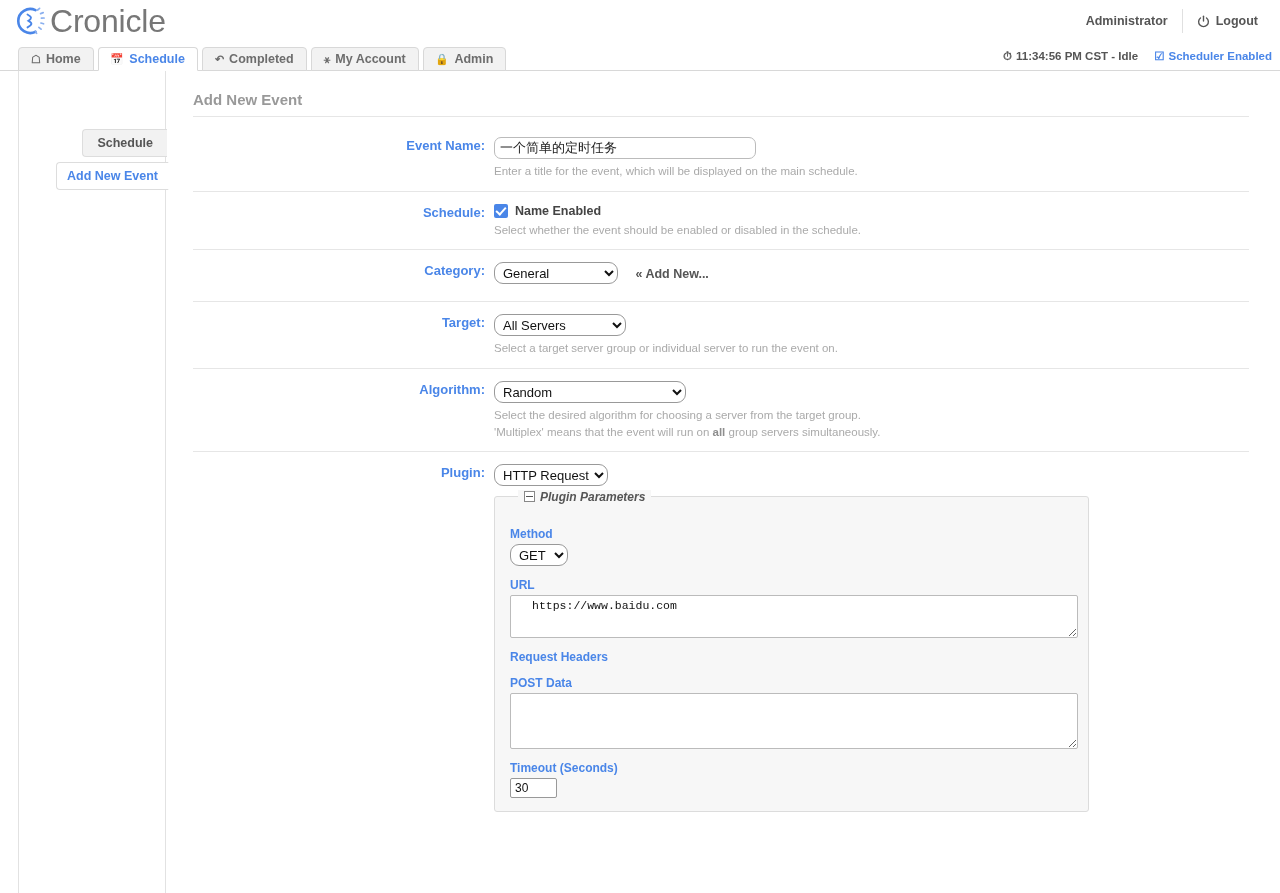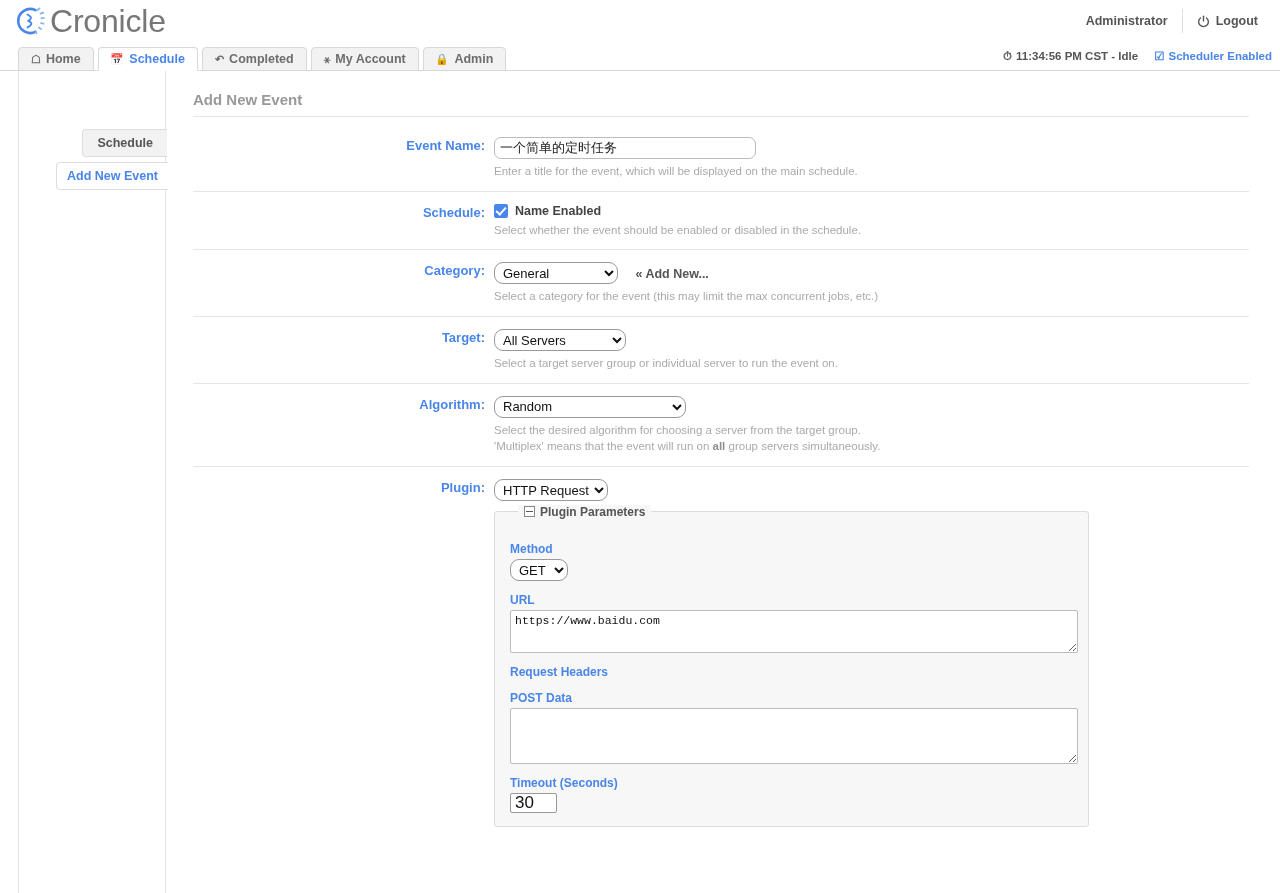--- a/index.html
+++ b/index.html
@@ -263,20 +263,21 @@
     display: inline-flex;
     align-items: center;
     gap: 5px;
     background: #f7f7f7;
     padding: 0 6px;
     font-size: 12px;
     font-weight: bold;
     color: #555;
     margin-bottom: -14px;
     cursor: pointer;
+    font-style: italic;
   }
   .legend-toggle {
     width: 11px; height: 11px;
     border: 1px solid #888;
     display: inline-block;
     position: relative;
     background: #fff;
   }
   .legend-toggle::after {
     content: "";
@@ -295,35 +296,35 @@
   .pp-label.first { margin-top: 2px; }
   textarea.ta {
     display: block;
     width: 568px;
     border: 1px solid #bbb;
     border-radius: 2px;
     background: #fff;
     font-family: "Liberation Mono", monospace;
     font-size: 11.5px;
     color: #111;
-    padding: 2px 4px;
+    padding: 2px 21px;
     resize: vertical;
     outline: none;
     line-height: 1.35;
   }
   .ta-url { height: 43px; }
   .ta-headers { height: 56px; }
   .ta-post { height: 56px; }
   input.timeout {
     width: 47px;
     height: 20px;
     border: 1px solid #999;
     border-radius: 2px;
     font-family: "Liberation Sans", sans-serif;
-    font-size: 17px;
+    font-size: 12px;
     padding: 0 4px;
     color: #111;
     background: #fff;
     outline: none;
   }
 </style>
 </head>
 <body>
 
 <div class="header">
@@ -435,21 +436,20 @@
         </div>
       </div>
 
       <div class="form-row">
         <div class="fr-label">Category:</div>
         <div class="fr-field">
           <select class="sel sel-category">
             <option>General</option>
           </select>
           <a class="addnew-link">« Add New...</a>
-          <div class="fr-caption">Select a category for the event (this may limit the max concurrent jobs, etc.)</div>
         </div>
       </div>
 
       <div class="form-row">
         <div class="fr-label">Target:</div>
         <div class="fr-field">
           <select class="sel sel-target">
             <option>All Servers</option>
           </select>
           <div class="fr-caption">Select a target server group or individual server to run the event on.</div>

